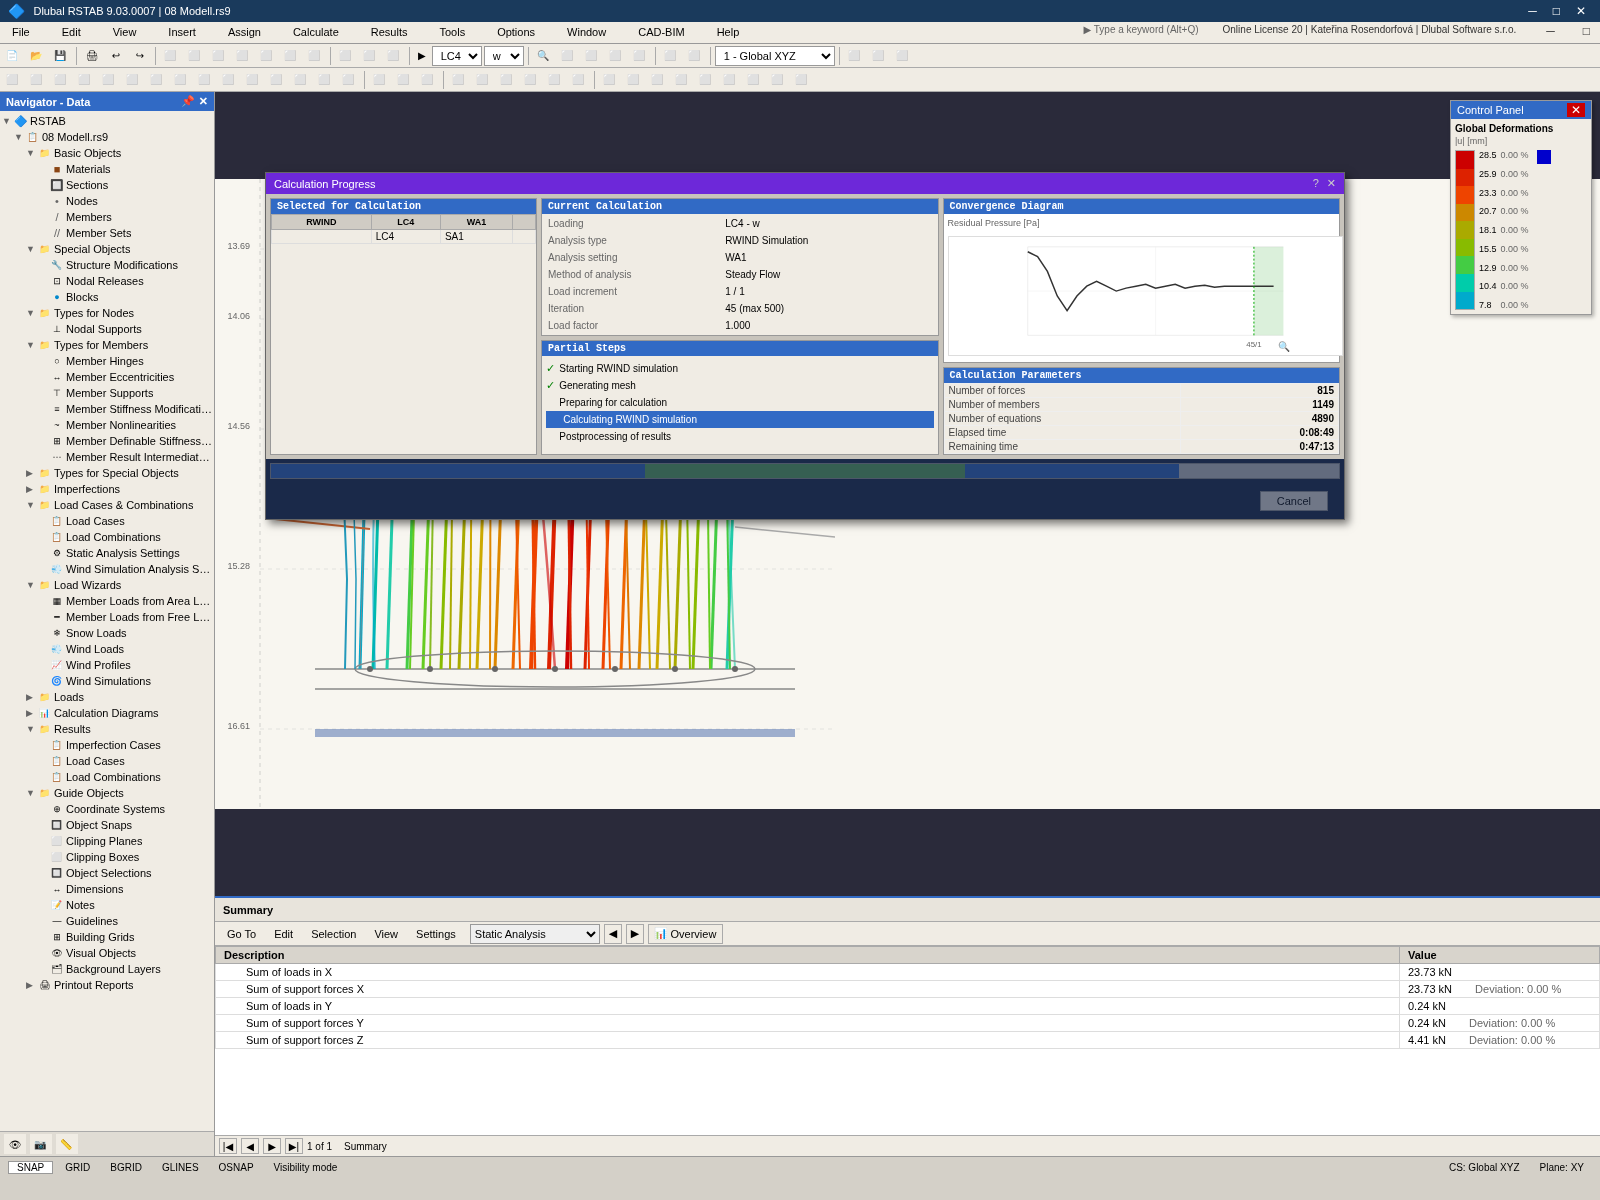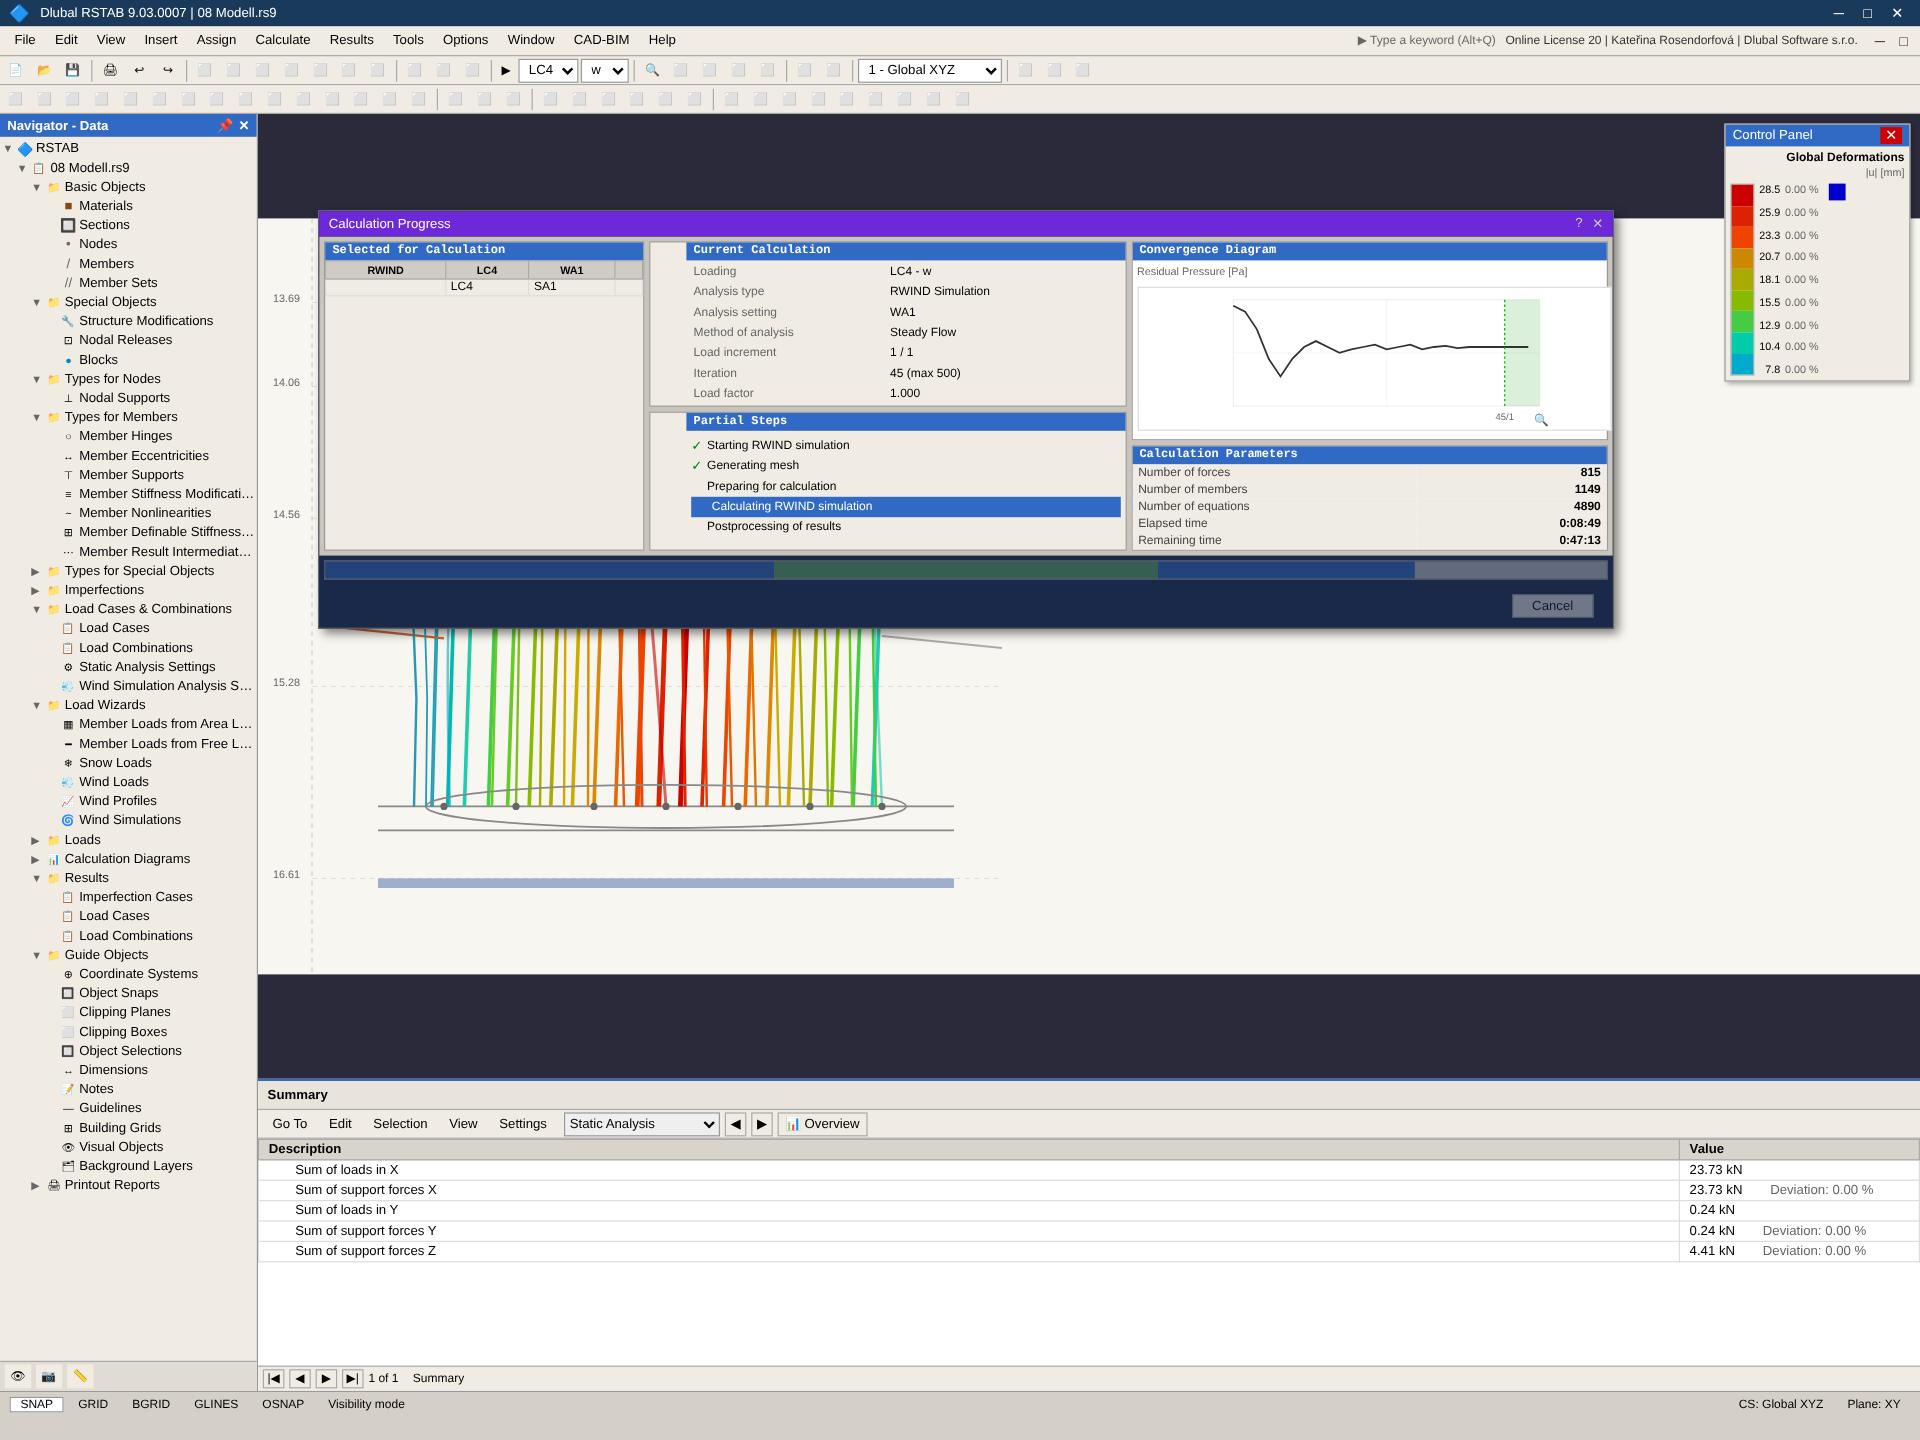--- a/index.html
+++ b/index.html
@@ -5,21 +5,21 @@
     * { box-sizing: border-box; margin: 0; padding: 0; }
     body { font-family: 'Segoe UI', Arial, sans-serif; font-size: 11px; background: #d4d0c8; overflow: hidden; width: 1600px; height: 1200px; }
     
     
     .title-bar { background: #1a3a5c; color: white; height: 22px; display: flex; align-items: center; padding: 0 8px; justify-content: space-between; }
     .title-bar-left { display: flex; align-items: center; gap: 8px; }
     .title-bar-right { display: flex; gap: 4px; }
     .title-btn { color: white; font-size: 12px; padding: 0 6px; cursor: pointer; }
     
     
-    .menu-bar { background: #f0ece4; height: 22px; display: flex; align-items: center; padding: 12px 4px; border-bottom: 1px solid #999; }
+    .menu-bar { background: #f0ece4; height: 22px; display: flex; align-items: flex-start; padding: 2px 4px; border-bottom: 1px solid #999; gap: 16px; }
     .menu-item { padding: 2px 8px; cursor: pointer; font-size: 11px; }
     
     
     .toolbar { background: #f0ece4; height: 26px; display: flex; align-items: center; padding: 0 2px; border-bottom: 1px solid #aaa; gap: 2px; flex-shrink: 0; }
     .toolbar-btn { width: 22px; height: 20px; background: #f0ece4; border: 1px solid transparent; display: flex; align-items: center; justify-content: center; cursor: pointer; font-size: 10px; }
     .toolbar-sep { width: 1px; height: 18px; background: #aaa; margin: 0 2px; }
     .toolbar-combo { height: 20px; font-size: 11px; border: 1px solid #999; background: white; padding: 0 4px; }
     
     
     .main-layout { display: flex; height: calc(1200px - 90px); }
@@ -50,33 +50,33 @@
     .summary-filter { display: flex; align-items: center; gap: 4px; margin-left: 4px; }
     .summary-filter select { height: 20px; font-size: 11px; border: 1px solid #999; }
     .summary-filter button { height: 20px; padding: 0 4px; font-size: 11px; }
     .summary-table { flex: 1; overflow-y: auto; }
     .summary-table table { width: 100%; border-collapse: collapse; font-size: 11px; }
     .summary-table th { background: #d8d4cc; padding: 2px 8px; border: 1px solid #aaa; text-align: left; font-weight: bold; }
     .summary-table td { padding: 2px 8px; border: 1px solid #ddd; }
     .summary-table tr.group-header td { background: #e8e4dc; font-weight: bold; }
     
     
-    .control-panel { position: absolute; top: 10px; right: 30px; width: 155px; background: #f0ece4; border: 1px solid #999; box-shadow: 2px 2px 4px rgba(0,0,0,0.3); text-align: right; }
+    .control-panel { position: absolute; top: 10px; right: 30px; width: 142px; background: #f0ece4; border: 1px solid #999; box-shadow: 2px 2px 4px rgba(0,0,0,0.3); }
     .control-panel-header { background: #316ac5; color: white; padding: 2px 6px; font-size: 11px; display: flex; justify-content: space-between; align-items: center; }
     .control-panel-close { color: white; cursor: pointer; font-size: 12px; }
     .control-panel-body { padding: 4px; font-size: 10px; }
     
     
     .calc-dialog { position: absolute; top: 80px; left: 50px; width: 1080px; background: #1a2a4a; border: 1px solid #666; box-shadow: 4px 4px 8px rgba(0,0,0,0.5); z-index: 100; }
     .calc-dialog-title { background: #6d28d9; color: white; padding: 4px 8px; font-size: 11px; display: flex; justify-content: space-between; align-items: center; }
     
     
     .calc-panels { display: flex; gap: 0; background: #c8c4bc; padding: 4px; gap: 4px; }
     .calc-left { flex: 1; background: #f0ece4; border: 1px solid #999; }
-    .calc-mid { flex: 1.5; background: #f0ece4; border: 1px solid #999; padding-left: 30px; }
+    .calc-mid { flex: 1.5; background: #f0ece4; border: 1px solid #999; }
     .calc-right { flex: 1.5; background: white; border: 1px solid #999; }
     
     .calc-section-title { background: #316ac5; color: white; padding: 2px 6px; font-size: 10px; font-weight: bold; font-family: Liberation Mono, monospace; }
     .calc-table { width: 100%; font-size: 10px; border-collapse: collapse; }
     .calc-table th { background: #d0ccc4; padding: 2px 4px; border: 1px solid #aaa; font-size: 9px; }
     .calc-table td { padding: 1px 4px; border: 1px solid #ddd; font-size: 10px; }
     
     .calc-info-table { width: 100%; font-size: 10px; }
     .calc-info-table td { padding: 2px 4px; }
     .calc-info-table td:first-child { color: #666; width: 45%; }

